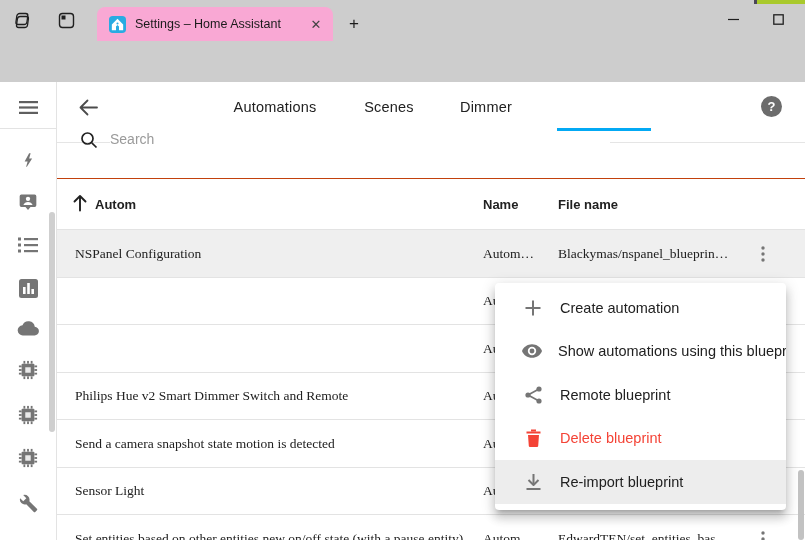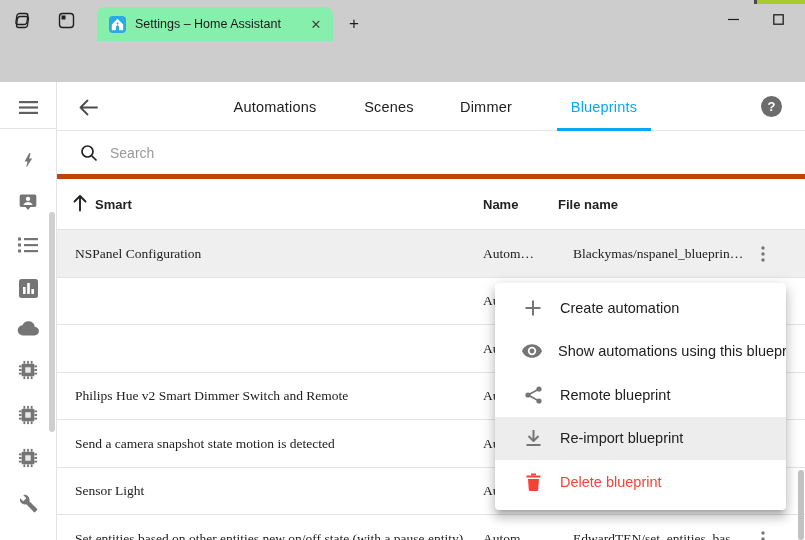--- a/index.html
+++ b/index.html
@@ -5,21 +5,21 @@
   * { margin:0; padding:0; box-sizing:border-box; }
   html,body { width:805px; height:540px; overflow:hidden;
     font-family:"Liberation Sans","DejaVu Sans",sans-serif; background:#cdcdcd; }
   svg { display:block; }
 
   
   .titlebar { position:absolute; left:0; top:0; width:805px; height:41px; background:#cdcdcd; }
   .green-strip { position:absolute; left:757px; top:0; width:48px; height:4px; background:#a9c92c; }
   .green-strip::before { content:""; position:absolute; left:-3px; top:0; width:3px; height:4px; background:#4a4458; }
   .tb-icon { position:absolute; top:0; height:41px; display:flex; align-items:center; justify-content:center; width:32px; cursor:pointer; }
-  .tab { position:absolute; left:97px; top:7px; width:236px; height:34px; background:#86efac;
+  .tab { position:absolute; left:97px; top:7px; width:236px; height:34px; background:#f9a8d4;
     border-radius:8px 8px 0 0; display:flex; align-items:center; padding:0 8px 0 12px;justify-content:flex-end; }
   .tab-title { flex:1; font-size:12.5px; color:#1b1b1b; white-space:nowrap; overflow:hidden; margin-left:9px; }
   .tab-close { color:#444; font-size:13px; width:18px; height:18px; display:flex; align-items:center; justify-content:center; border-radius:4px; }
   .newtab { position:absolute; left:341px; top:11px; width:26px; height:26px; display:flex; align-items:center; justify-content:center; font-size:17px; color:#1b1b1b; }
   .wincontrol { position:absolute; top:4px; width:36px; height:30px; display:flex; align-items:center; justify-content:center; }
 
   .toolbar { position:absolute; left:0; top:41px; width:805px; height:41px; background:#cdcdcd; }
   .nav-btn { position:absolute; top:47px; width:30px; height:30px; display:flex; align-items:center; justify-content:center; }
   .addressbar { position:absolute; left:100px; top:46px; width:433px; height:31px; background:#fff;
     border-radius:16px; display:flex; align-items:center; padding:0 10px 0 16px; }
@@ -33,46 +33,46 @@
   
   .app { position:absolute; left:0; top:82px; width:805px; height:458px; background:#fff; }
 
   .sidebar { position:absolute; left:0; top:0; width:57px; height:458px; background:#fff; border-right:1px solid #e3e3e3; }
   .sb-item { position:absolute; left:0; width:56px; height:34px; display:flex; align-items:center; justify-content:center; cursor:pointer; }
   .sb-divider { position:absolute; left:0; top:46px; width:56px; height:1px; background:#e3e3e3; }
   .sb-scroll { position:absolute; left:49px; top:130px; width:6px; height:220px; background:#cfcfcf; border-radius:3px; }
 
   .main { position:absolute; left:57px; top:0; width:748px; height:458px; }
 
-  .ha-header { position:absolute; left:0; top:0; width:748px; height:49px; border-bottom:1px solid #e5e5e5; background:#fff; }
+  .ha-header { position:absolute; left:0; top:0; width:748px; height:61px; border-bottom:1px solid #e5e5e5; background:#fff; }
   .ha-back { position:absolute; left:19px; top:13px; width:24px; height:24px; display:flex; align-items:center; justify-content:center; cursor:pointer; }
   .ha-tab { position:absolute; top:0; height:49px; display:flex; align-items:center; transform:translateX(-50%);
     font-size:14.5px; font-weight:500; color:#212121; letter-spacing:.2px; cursor:pointer; }
   .ha-tab.active { color:#03a9f4; }
   .ha-tab-underline { position:absolute; left:500px; top:46px; width:94px; height:3px; background:#03a9f4; }
   .ha-help { position:absolute; left:704px; top:14px; width:21px; height:21px; border-radius:50%; background:#6c6c6c;
     color:#fff; font-size:13px; font-weight:bold; display:flex; align-items:center; justify-content:center; cursor:pointer; }
 
-  .searchrow { position:absolute; left:0; top:49px; width:748px; height:48px; border-bottom:5px solid #c2410c; display:flex; align-items:center; }
+  .searchrow { position:absolute; left:0; top:49px; width:748px; height:48px; border-bottom:1px solid #c2410c; display:flex; align-items:flex-start; }
   .search-input { border:none; outline:none; font-size:14px; color:#212121; width:500px; margin-left:12px;
     font-family:"Liberation Sans","DejaVu Sans",sans-serif; }
   .search-input::placeholder { color:#9a9a9a; }
 
   .thead { position:absolute; left:0; top:97px; width:748px; height:51px; border-bottom:1px solid #e3e3e3; font-size:13px; font-weight:bold; color:#212121; }
   .col-name { position:absolute; left:38px; top:0; height:51px; display:flex; align-items:center; }
   .col-type { position:absolute; left:426px; top:0; height:51px; display:flex; align-items:center; }
   .col-file { position:absolute; left:501px; top:0; height:51px; display:flex; align-items:center; }
   .sort-arrow { position:absolute; left:15px; top:15px; }
 
   .rows { position:absolute; left:0; top:148px; width:748px; height:310px; overflow:hidden;font-family:Liberation Serif, serif; }
   .trow { position:relative; width:748px; height:47.5px; border-bottom:1px solid #e3e3e3; font-size:13.5px; color:#212121; cursor:pointer; }
   .trow.selected { background:#efefef; }
   .cell-name { position:absolute; left:18px; top:0; height:47px; display:flex; align-items:center; white-space:nowrap; }
   .cell-type { position:absolute; left:426px; top:0; height:47px; display:flex; align-items:center; white-space:nowrap; }
-  .cell-file { position:absolute; left:516px; top:0; height:47px; display:flex; align-items:center; white-space:nowrap; }
+  .cell-file { position:absolute; left:501px; top:0; height:47px; display:flex; align-items:center; white-space:nowrap; }
   .kebab { position:absolute; left:694px; top:12px; width:24px; height:24px; display:flex; align-items:center; justify-content:center; cursor:pointer; }
 
   .main-scroll { position:absolute; right:1px; top:388px; width:6px; height:70px; background:#c2c2c2; border-radius:3px; }
 
   
   .ctx-menu { position:absolute; left:438px; top:201px; width:291px; height:227px; background:#fff; border-radius:4px;
     box-shadow:0 5px 5px -3px rgba(0,0,0,.2), 0 8px 10px 1px rgba(0,0,0,.14), 0 3px 14px 2px rgba(0,0,0,.12);
     padding:3px 0 12px 0; overflow:hidden; z-index:10; }
   .ctx-item { height:43.5px; display:flex; align-items:center; padding-left:27px; cursor:pointer; }
   .ctx-item.hover { background:#ededed; }
@@ -335,38 +335,37 @@
 
     <div class="ha-header">
       <div class="ha-back">
         <svg width="21" height="21" viewBox="0 0 21 21" fill="none" stroke="#4b4b4b" stroke-width="1.8" stroke-linecap="round" stroke-linejoin="round">
           <path d="M19 10.5 H2.5 M9.5 3.5 L2.5 10.5 L9.5 17.5"></path>
         </svg>
       </div>
       <div class="ha-tab" style="left:218px">Automations</div>
       <div class="ha-tab" style="left:332px">Scenes</div>
       <div class="ha-tab" style="left:429px">Dimmer</div>
-      <div class="ha-tab active" style="left:547px">Blueprints</div>
       <div class="ha-tab-underline"></div>
       <div class="ha-help">?</div>
     </div>
 
     <div class="searchrow">
       <svg style="margin-left:23px" width="18" height="18" viewBox="0 0 18 18" fill="none" stroke="#212121" stroke-width="1.7">
         <circle cx="7.5" cy="7.5" r="5.5"></circle>
           <line x1="11.8" y1="11.8" x2="16.5" y2="16.5"></line>
       </svg>
       <input class="search-input" placeholder="Search" style="">
     </div>
 
     <div class="thead">
       <svg class="sort-arrow" width="16" height="18" viewBox="0 0 16 18" fill="none" stroke="#212121" stroke-width="1.9" stroke-linecap="round" stroke-linejoin="round">
         <path d="M8 16.5 V2 M2.5 7.5 L8 2 L13.5 7.5"></path>
       </svg>
-      <div class="col-name">Smart</div>
+      <div class="col-name">Autom</div>
       <div class="col-type">Name</div>
       <div class="col-file">File name</div>
     </div>
 
     <div class="rows">
       <div class="trow selected">
         <div class="cell-name">NSPanel Configuration</div>
         <div class="cell-type">Autom…</div>
         <div class="cell-file">Blackymas/nspanel_blueprin…</div>
         <div class="kebab">
@@ -436,41 +435,41 @@
                 <circle cx="14" cy="3" r="2.6"></circle>
                 <circle cx="3" cy="9" r="2.6"></circle>
                 <circle cx="14" cy="15" r="2.6"></circle>
                 <line x1="3" y1="9" x2="14" y2="3" stroke="#757575" stroke-width="1.7"></line>
                 <line x1="3" y1="9" x2="14" y2="15" stroke="#757575" stroke-width="1.7"></line>
               </g>
             </svg>
         </span>
         <span class="ctx-label">Remote blueprint</span>
       </div>
+      <div class="ctx-item danger">
+        <span class="ctx-icon">
+          <svg width="15" height="18" viewBox="0 0 15 18">
+              <g fill="#f44336">
+                <rect x="0.5" y="2.5" width="14" height="2"></rect>
+                <rect x="5" y="0.5" width="5" height="2"></rect>
+                <path d="M2 6 H13 L12.2 17 a1.2 1.2 0 0 1 -1.2 1 H4 a1.2 1.2 0 0 1 -1.2 -1 Z"></path>
+              </g>
+            </svg>
+        </span>
+        <span class="ctx-label">Delete blueprint</span>
+      </div>
       <div class="ctx-item hover">
         <span class="ctx-icon">
           <svg width="17" height="18" viewBox="0 0 17 18">
               <g stroke="#757575" stroke-width="2" fill="none">
                 <line x1="8.5" y1="1" x2="8.5" y2="11"></line>
                 <path d="M3.5 7 L8.5 12 L13.5 7" stroke-linejoin="round"></path>
               </g>
               <rect x="1.5" y="15" width="14" height="2" fill="#757575"></rect>
             </svg>
         </span>
         <span class="ctx-label">Re-import blueprint</span>
       </div>
-      <div class="ctx-item danger">
-        <span class="ctx-icon">
-          <svg width="15" height="18" viewBox="0 0 15 18">
-              <g fill="#f44336">
-                <rect x="0.5" y="2.5" width="14" height="2"></rect>
-                <rect x="5" y="0.5" width="5" height="2"></rect>
-                <path d="M2 6 H13 L12.2 17 a1.2 1.2 0 0 1 -1.2 1 H4 a1.2 1.2 0 0 1 -1.2 -1 Z"></path>
-              </g>
-            </svg>
-        </span>
-        <span class="ctx-label">Delete blueprint</span>
-      </div>
     </div>
 
     <div class="main-scroll"></div>
   </div>
 </div>
 
 </body></html>

